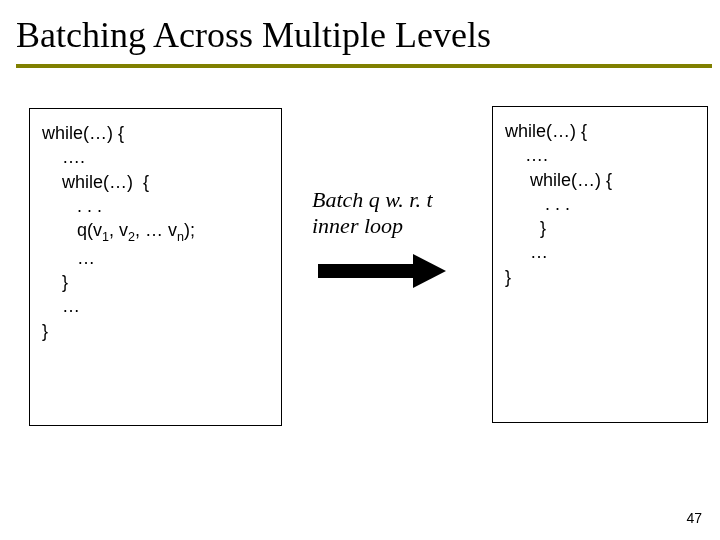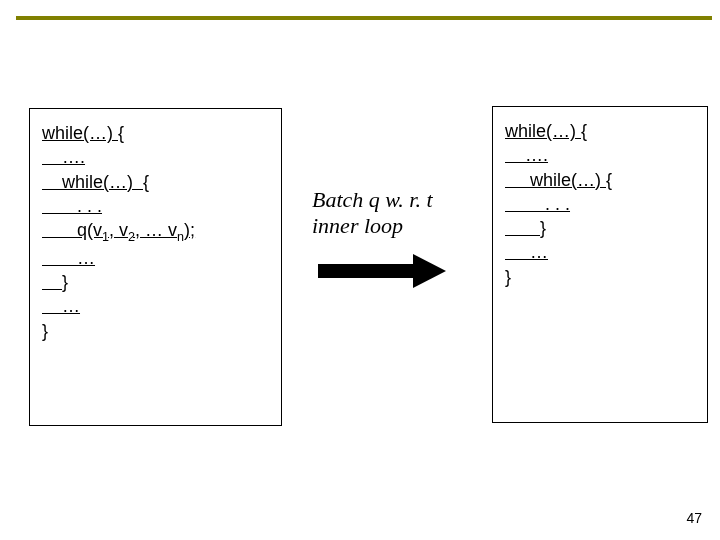--- a/index.html
+++ b/index.html
@@ -26,21 +26,20 @@
     margin-top: 2px;
   }
   .box {
     position: absolute;
     border: 1.5px solid #000;
     padding: 12px 10px 1px 12px;
     font-family: Arial, Helvetica, sans-serif;
     font-size: 18px;
     line-height: 1.35;
     color: #000;
-    text-decoration: underline;
   }
   .box-left {
     left: 29px;
     top: 108px;
     width: 253px;
     height: 318px;
   }
   .box-right {
     left: 492px;
     top: 106px;
@@ -75,20 +74,21 @@
     bottom: 14px;
     font-family: Arial, Helvetica, sans-serif;
     font-size: 14px;
     color: #000;
   }
 </style>
 </head>
 <body>
 
 <div class="title-wrap">
+  <div class="title">Batching Across Multiple Levels</div>
   <div class="title-underline"></div>
 </div>
 
 <div class="box box-left">
   <div class="code-line">while(…) {</div>
   <div class="code-line">    ….</div>
   <div class="code-line">    while(…)  {</div>
   <div class="code-line">       . . .</div>
   <div class="code-line"><span>       q(v</span><sub>1</sub><span>, v</span><sub>2</sub><span>, … v</span><sub>n</sub><span>);</span></div>
   <div class="code-line">       …</div>

